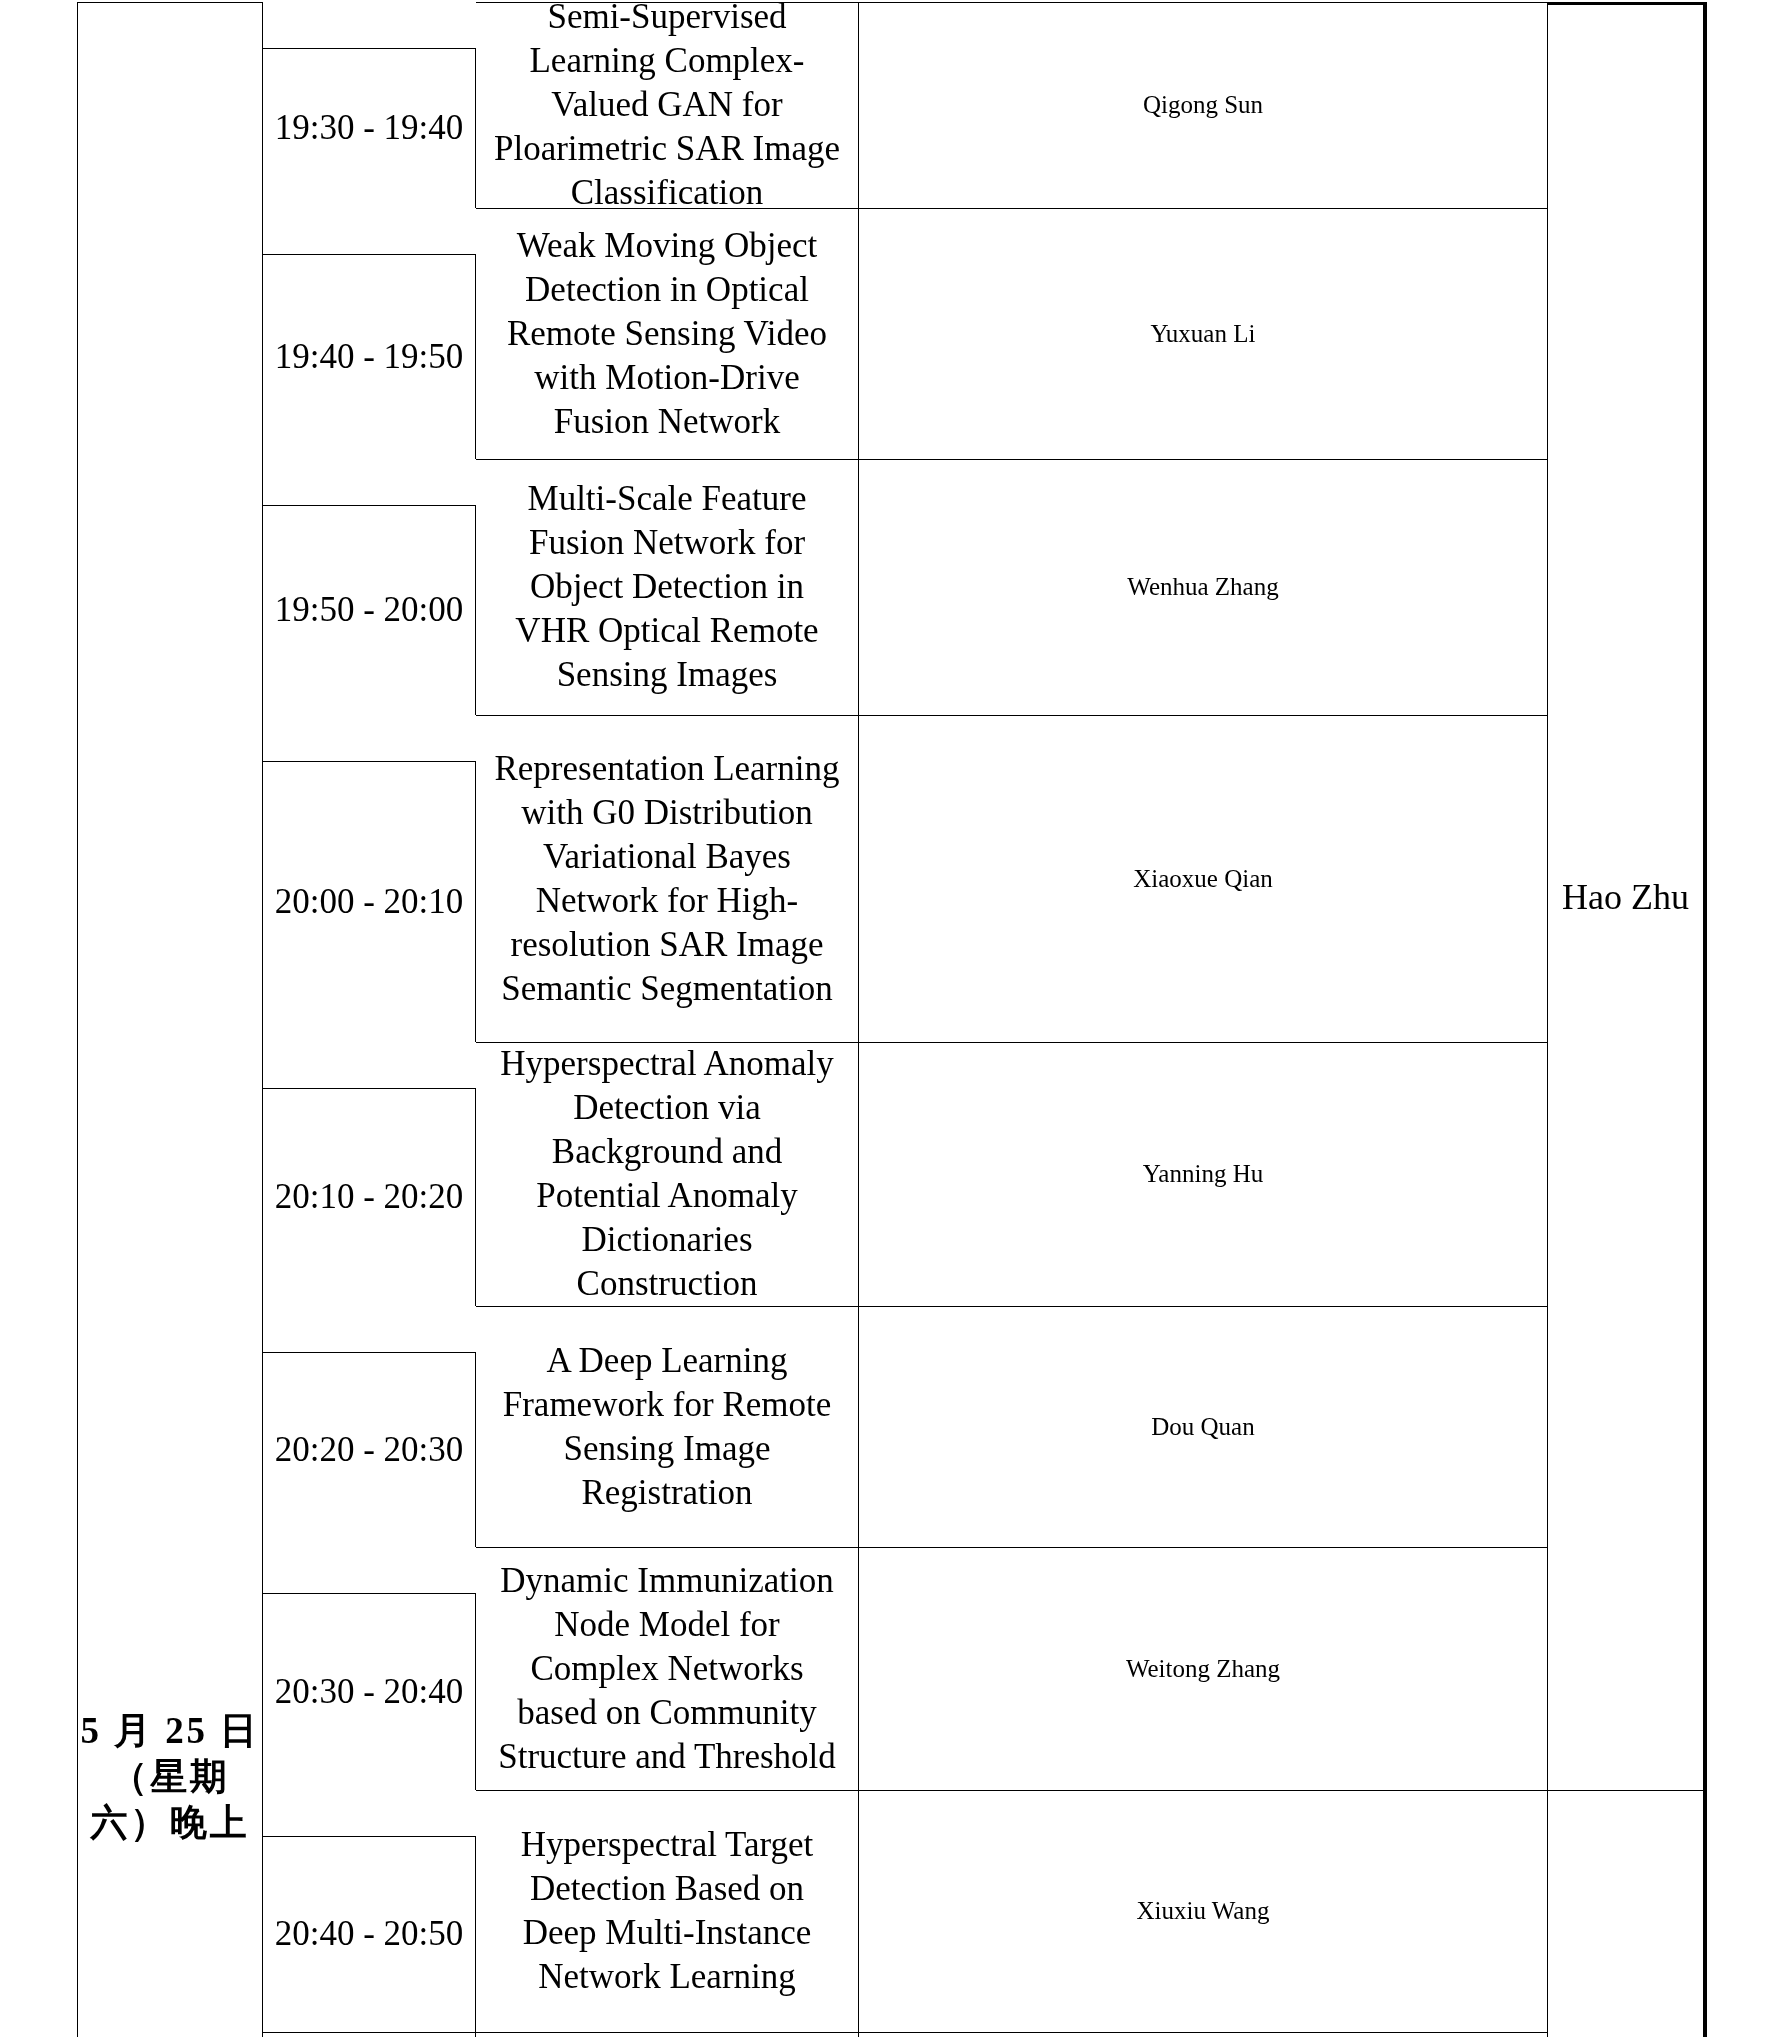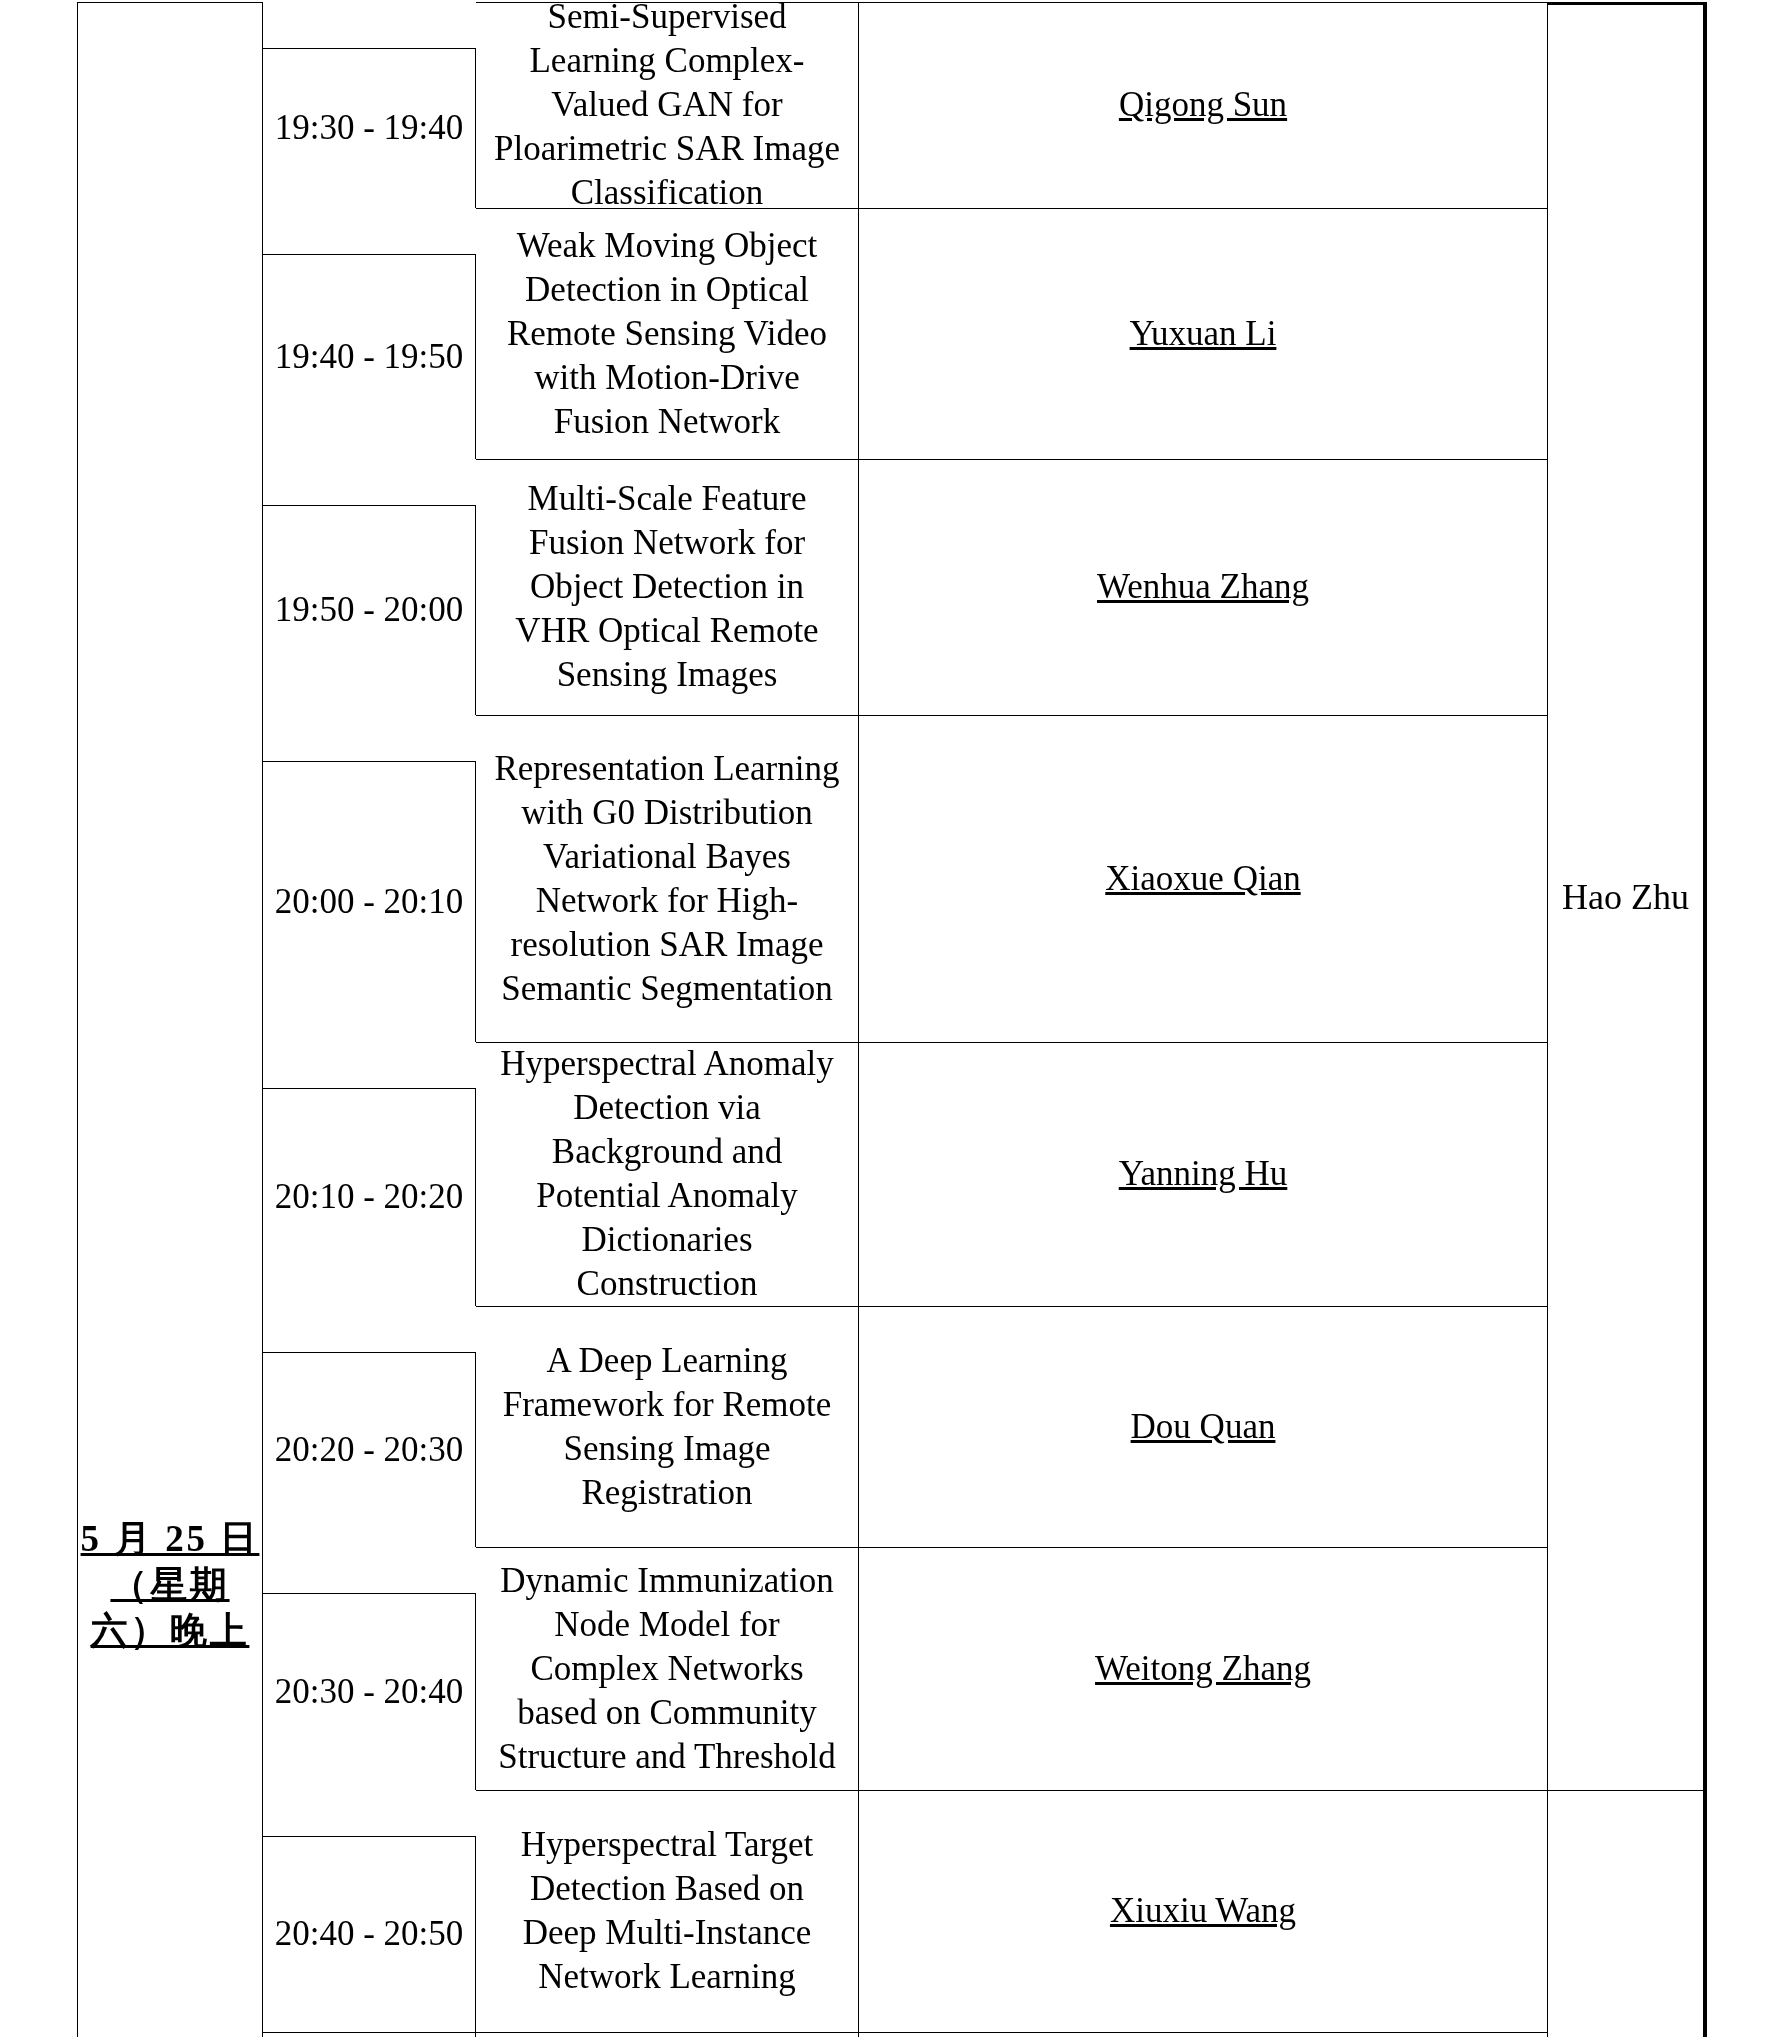--- a/index.html
+++ b/index.html
@@ -17,38 +17,37 @@
   .cell{
     box-sizing:border-box;
     display:flex;align-items:center;justify-content:center;
     text-align:center;
   }
   .bt{border-top:1.8px solid #000;}
   .br{border-right:1.8px solid #000;}
   .bl{border-left:1.8px solid #000;}
   .date-cell{
     grid-column:1;grid-row:1/10;
-    align-items:flex-start;
-    text-decoration:underline;
+    align-items:center;
   }
   .date-text{
     margin-top:1513px;
     font-weight:bold;font-size:37px;line-height:46px;letter-spacing:2.7px;
   }
   .chair-a{
     grid-column:5;grid-row:1/8;
     border-top:3.6px solid #000;border-right:4.5px solid #000;
   }
   .chair-b{
     grid-column:5;grid-row:8/10;
     border-top:1.8px solid #000;border-right:4.5px solid #000;
   }
   .time-cell{font-size:35px;margin-top:46px;}
   .title-cell{font-size:35px;line-height:44px;padding:0 16px;}
-  .name-cell{font-size:35px;text-decoration:underline;}
+  .name-cell{font-size:25px;}
   .chair-name{font-size:36px;}
   .stub{height:6.3px;}
 </style>
 </head>
 <body>
 
 <div class="schedule">
 
   <div class="cell date-cell bl br bt">
     <div class="date-text">

